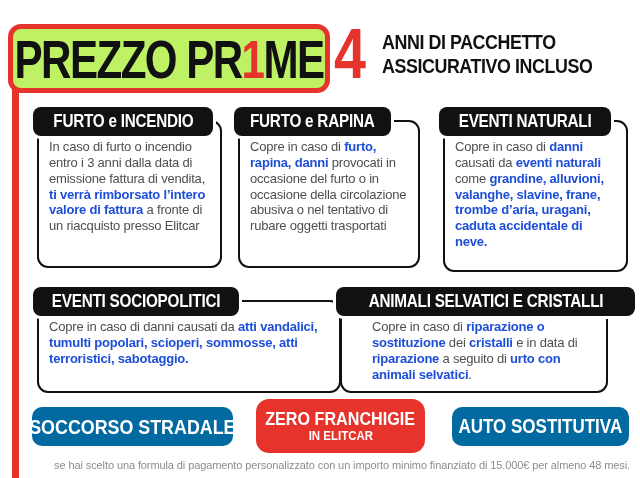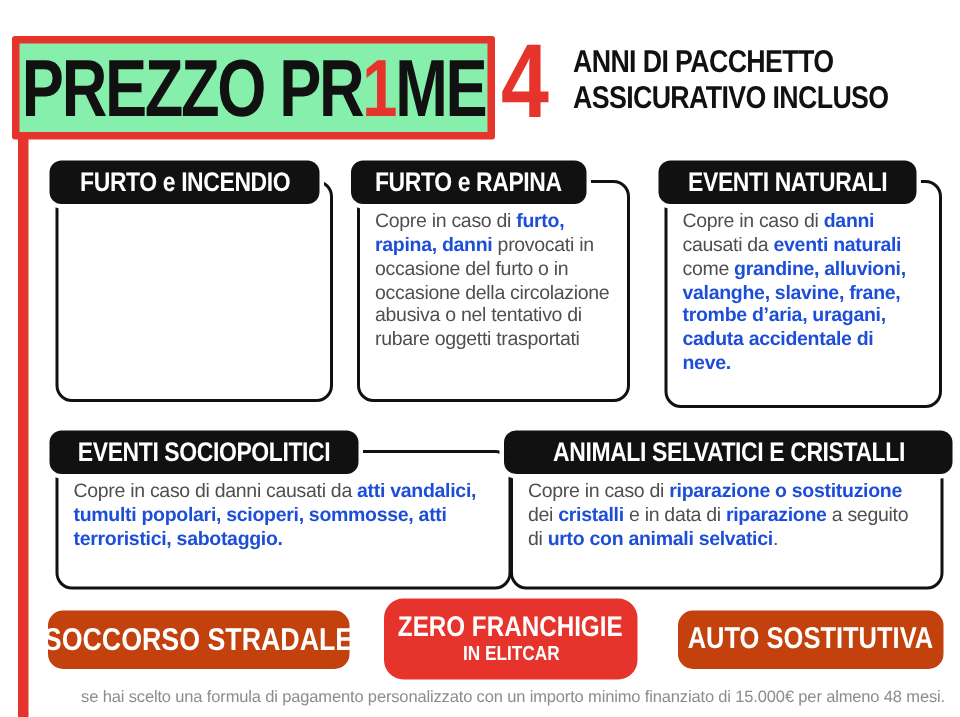--- a/index.html
+++ b/index.html
@@ -8,21 +8,21 @@
   .page {
     position:relative; width:640px; height:478px; background:#ffffff;
     overflow:hidden; margin:0 auto;
   }
   
   .stripe { position:absolute; left:12px; top:88px; width:7px; height:390px; background:#e6332c; }
 
   
   .title-box {
     position:absolute; left:8px; top:24px; width:322px; height:69px;
-    border:5px solid #e6332c; border-radius:2px; background:#86efac;
+    border:5px solid #e6332c; border-radius:13px; background:#bef264;
     display:flex; align-items:center; justify-content:center;
   }
   .title-text {
     font-weight:700; font-size:54px; letter-spacing:-2px; color:#111111;
     white-space:nowrap; display:inline-block; transform:scaleX(0.78);
     transform-origin:50% 50%; line-height:1;
   }
   .title-text .accent { color:#e6332c; }
 
   .badge { position:absolute; left:334px; top:22px; height:64px; display:flex; align-items:center; gap:9px; }
@@ -53,34 +53,34 @@
   .card-body {
     padding:17px 9px 6px 10px; font-size:13px; line-height:1.22;
     color:#4f4f4f; letter-spacing:-0.2px;
   }
   .card-body .b { font-weight:700; color:#1d4ed8; }
 
   .card1 { left:37px;  top:120px; width:185px; height:148px; }
   .card2 { left:238px; top:120px; width:182px; height:148px; }
   .card3 { left:443px; top:120px; width:185px; height:152px; }
   .card4 { left:37px;  top:300px; width:304px; height:93px; }
-  .card5 { left:340px; top:300px; width:289px; height:93px; }
+  .card5 { left:340px; top:300px; width:268px; height:93px;padding-left:20px; }
   .card1 .card-title { width:180px; }
   .card2 .card-title { width:157px; }
   .card3 .card-title { width:172px; }
   .card4 .card-title { width:206px; }
   .card5 .card-title { width:299px; }
 
   
   .pill {
     position:absolute; display:flex; align-items:center; justify-content:center;
     border-radius:10px; color:#ffffff; font-weight:700; white-space:nowrap;
   }
   .pill .cx { display:inline-block; transform:scaleX(0.85); transform-origin:50% 50%; white-space:nowrap; }
-  .pill-black { background:#c2410c; }
+  .pill-black { background:#0369a1; }
   .pill-red   { background:#e6332c;text-align:right; }
   .pill-left  { left:32px;  top:407px; width:201px; height:39px; font-size:21px; }
   .pill-right { left:452px; top:407px; width:177px; height:39px; font-size:20px; }
   .pill-center{
     left:256px; top:399px; width:169px; height:54px; border-radius:13px;
     flex-direction:column; line-height:1.05;
   }
   .pill-center .l1 { font-size:19px; }
   .pill-center .l2 { font-size:13.5px; }
 
@@ -106,20 +106,21 @@
     <span class="badge-lines">
       <span>ANNI DI PACCHETTO</span>
       <span>ASSICURATIVO INCLUSO</span>
     </span>
   </div>
 
   <section class="card card1">
     <h2 class="card-title">
         <span class="cx">FURTO e INCENDIO</span>
       </h2>
+    <p class="card-body"><span>In caso di furto o incendio entro i 3 anni dalla data di emissione fattura di vendita, </span><span class="b">ti verrà rimborsato l’intero valore di fattura</span><span> a fronte di un riacquisto presso Elitcar</span></p>
   </section>
 
   <section class="card card2">
     <h2 class="card-title">
         <span class="cx">FURTO e RAPINA</span>
       </h2>
     <p class="card-body"><span>Copre in caso di </span><span class="b">furto, rapina, danni</span><span> provocati in occasione del furto o in occasione della circolazione abusiva o nel tentativo di rubare oggetti trasportati</span></p>
   </section>
 
   <section class="card card3">

